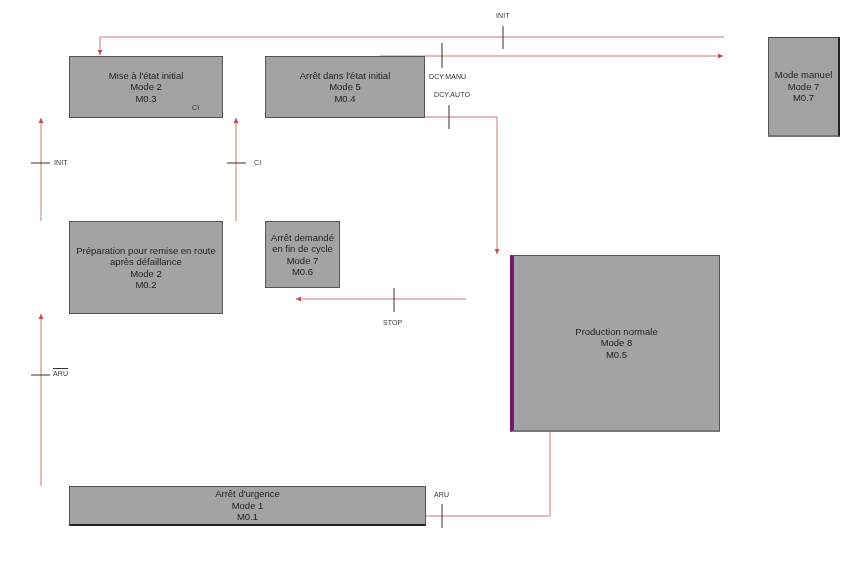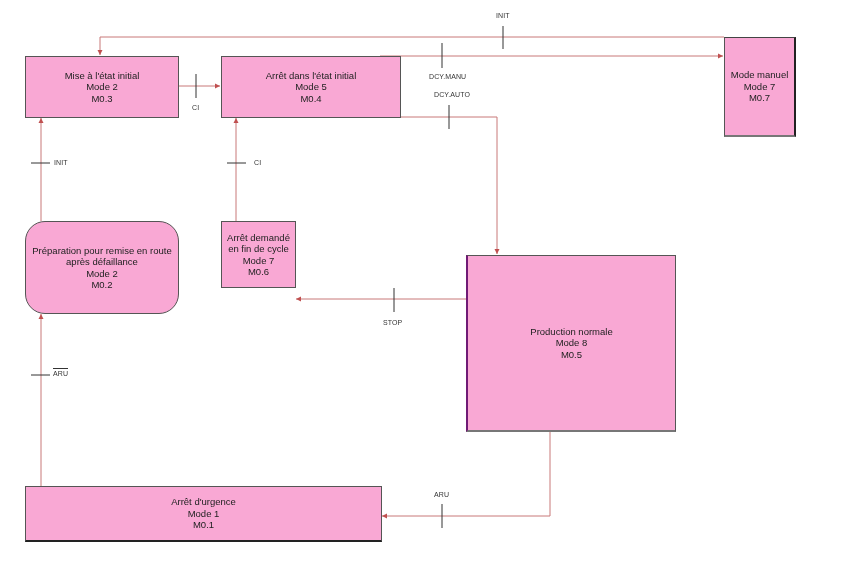--- a/index.html
+++ b/index.html
@@ -1,23 +1,23 @@
 <!DOCTYPE html>
 <html><head>
 <meta charset="utf-8">
 <style>
   html, body { margin: 0; padding: 0; background: #ffffff; }
   body { width: 846px; height: 571px; position: relative; overflow: hidden;
          font-family: "Liberation Sans", sans-serif; color: #222; }
   #canvas { position: absolute; left: 0; top: 0; width: 846px; height: 571px; }
   .box { position: absolute; box-sizing: border-box; border: 1px solid #555;
-         background: #f9a8d4; display: flex; align-items: center; justify-content: center;
-         text-align: center; font-size: 9.5px; line-height: 11.5px; }
+         background: #a3a3a3; display: flex; align-items: center; justify-content: center;
+         text-align: center; font-size: 9.5px; line-height: 11.5px; margin-left: 44px; }
   .box.m7 { border-right: 2px solid #222; border-top: 1px solid #444; border-bottom: 2px solid #777; }
-  .box.m5 { border-left: 2px solid #701a75; border-bottom: 2px solid #777; }
+  .box.m5 { border-left: 4px solid #701a75; border-bottom: 2px solid #777; }
   .box.m1 { border-bottom: 2px solid #222; }
   .box .lines { display: flex; flex-direction: column; }
   .lbl { position: absolute; font-size: 7px; color: #333; white-space: nowrap; letter-spacing: 0.1px; }
   .ovr { border-top: 1px solid #333; padding-top: 1px; }
 </style>
 </head>
 <body>
 
 <svg id="canvas" width="846" height="571" viewBox="0 0 846 571">
   <defs>
@@ -59,37 +59,37 @@
 </svg>
 
 <div class="box" style="left:25px;top:56px;width:154px;height:62px;">
   <div class="lines">
     <span>Mise à l'état initial</span>
     <span>Mode 2</span>
     <span>M0.3</span>
   </div>
 </div>
 
-<div class="box" style="left:221px;top:56px;width:180px;height:62px;">
+<div class="box" style="left:221px;top:56px;width:160px;height:62px;">
   <div class="lines">
     <span>Arrêt dans l'état initial</span>
     <span>Mode 5</span>
     <span>M0.4</span>
   </div>
 </div>
 
 <div class="box m7" style="left:724px;top:37px;width:72px;height:100px;">
   <div class="lines">
     <span>Mode manuel</span>
     <span>Mode 7</span>
     <span>M0.7</span>
   </div>
 </div>
 
-<div class="box" style="left:25px;top:221px;width:154px;height:93px;border-radius:20px;">
+<div class="box" style="left:25px;top:221px;width:154px;height:93px;">
   <div class="lines">
     <span>Préparation pour remise en route</span>
     <span>après défaillance</span>
     <span>Mode 2</span>
     <span>M0.2</span>
   </div>
 </div>
 
 <div class="box" style="left:221px;top:221px;width:75px;height:67px;">
   <div class="lines">
@@ -101,21 +101,21 @@
 </div>
 
 <div class="box m5" style="left:466px;top:255px;width:210px;height:177px;">
   <div class="lines">
     <span>Production normale</span>
     <span>Mode 8</span>
     <span>M0.5</span>
   </div>
 </div>
 
-<div class="box m1" style="left:25px;top:486px;width:357px;height:56px;">
+<div class="box m1" style="left:25px;top:486px;width:357px;height:40px;">
   <div class="lines">
     <span>Arrêt d'urgence</span>
     <span>Mode 1</span>
     <span>M0.1</span>
   </div>
 </div>
 
 <span class="lbl" style="left:496px;top:12px;">INIT</span>
 <span class="lbl" style="left:192px;top:104px;">CI</span>
 <span class="lbl" style="left:429px;top:73px;">DCY.MANU</span>

